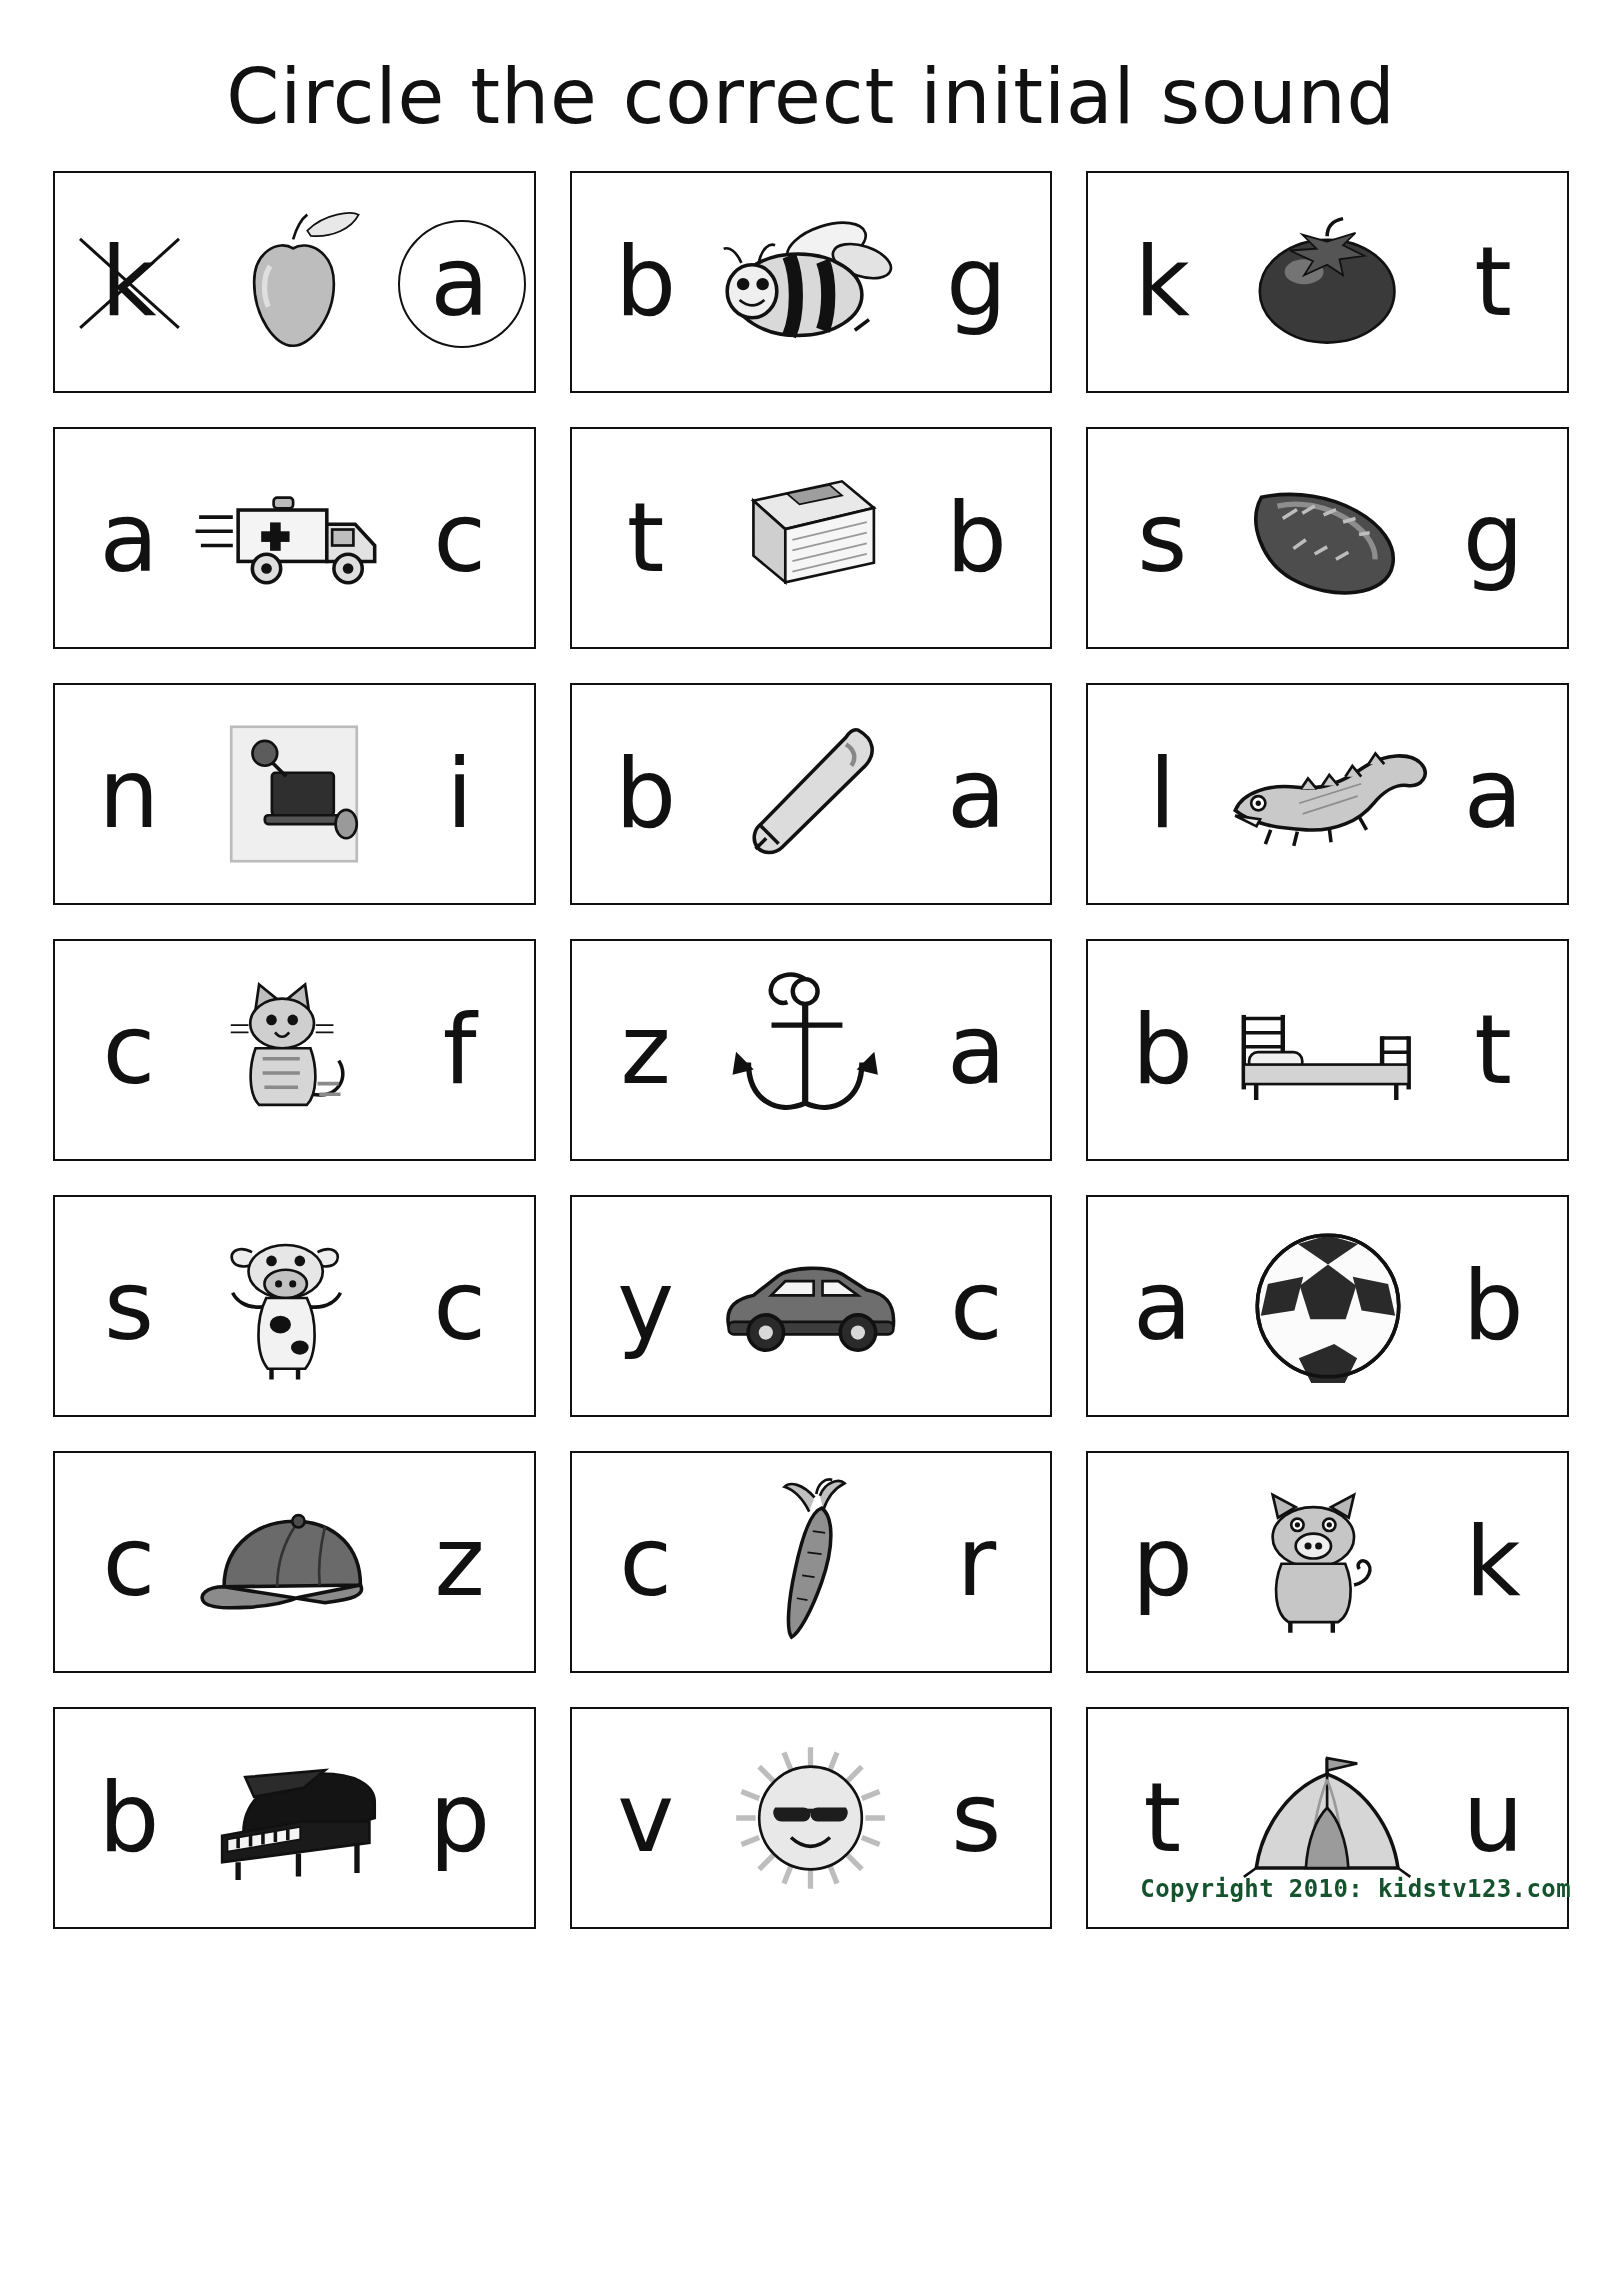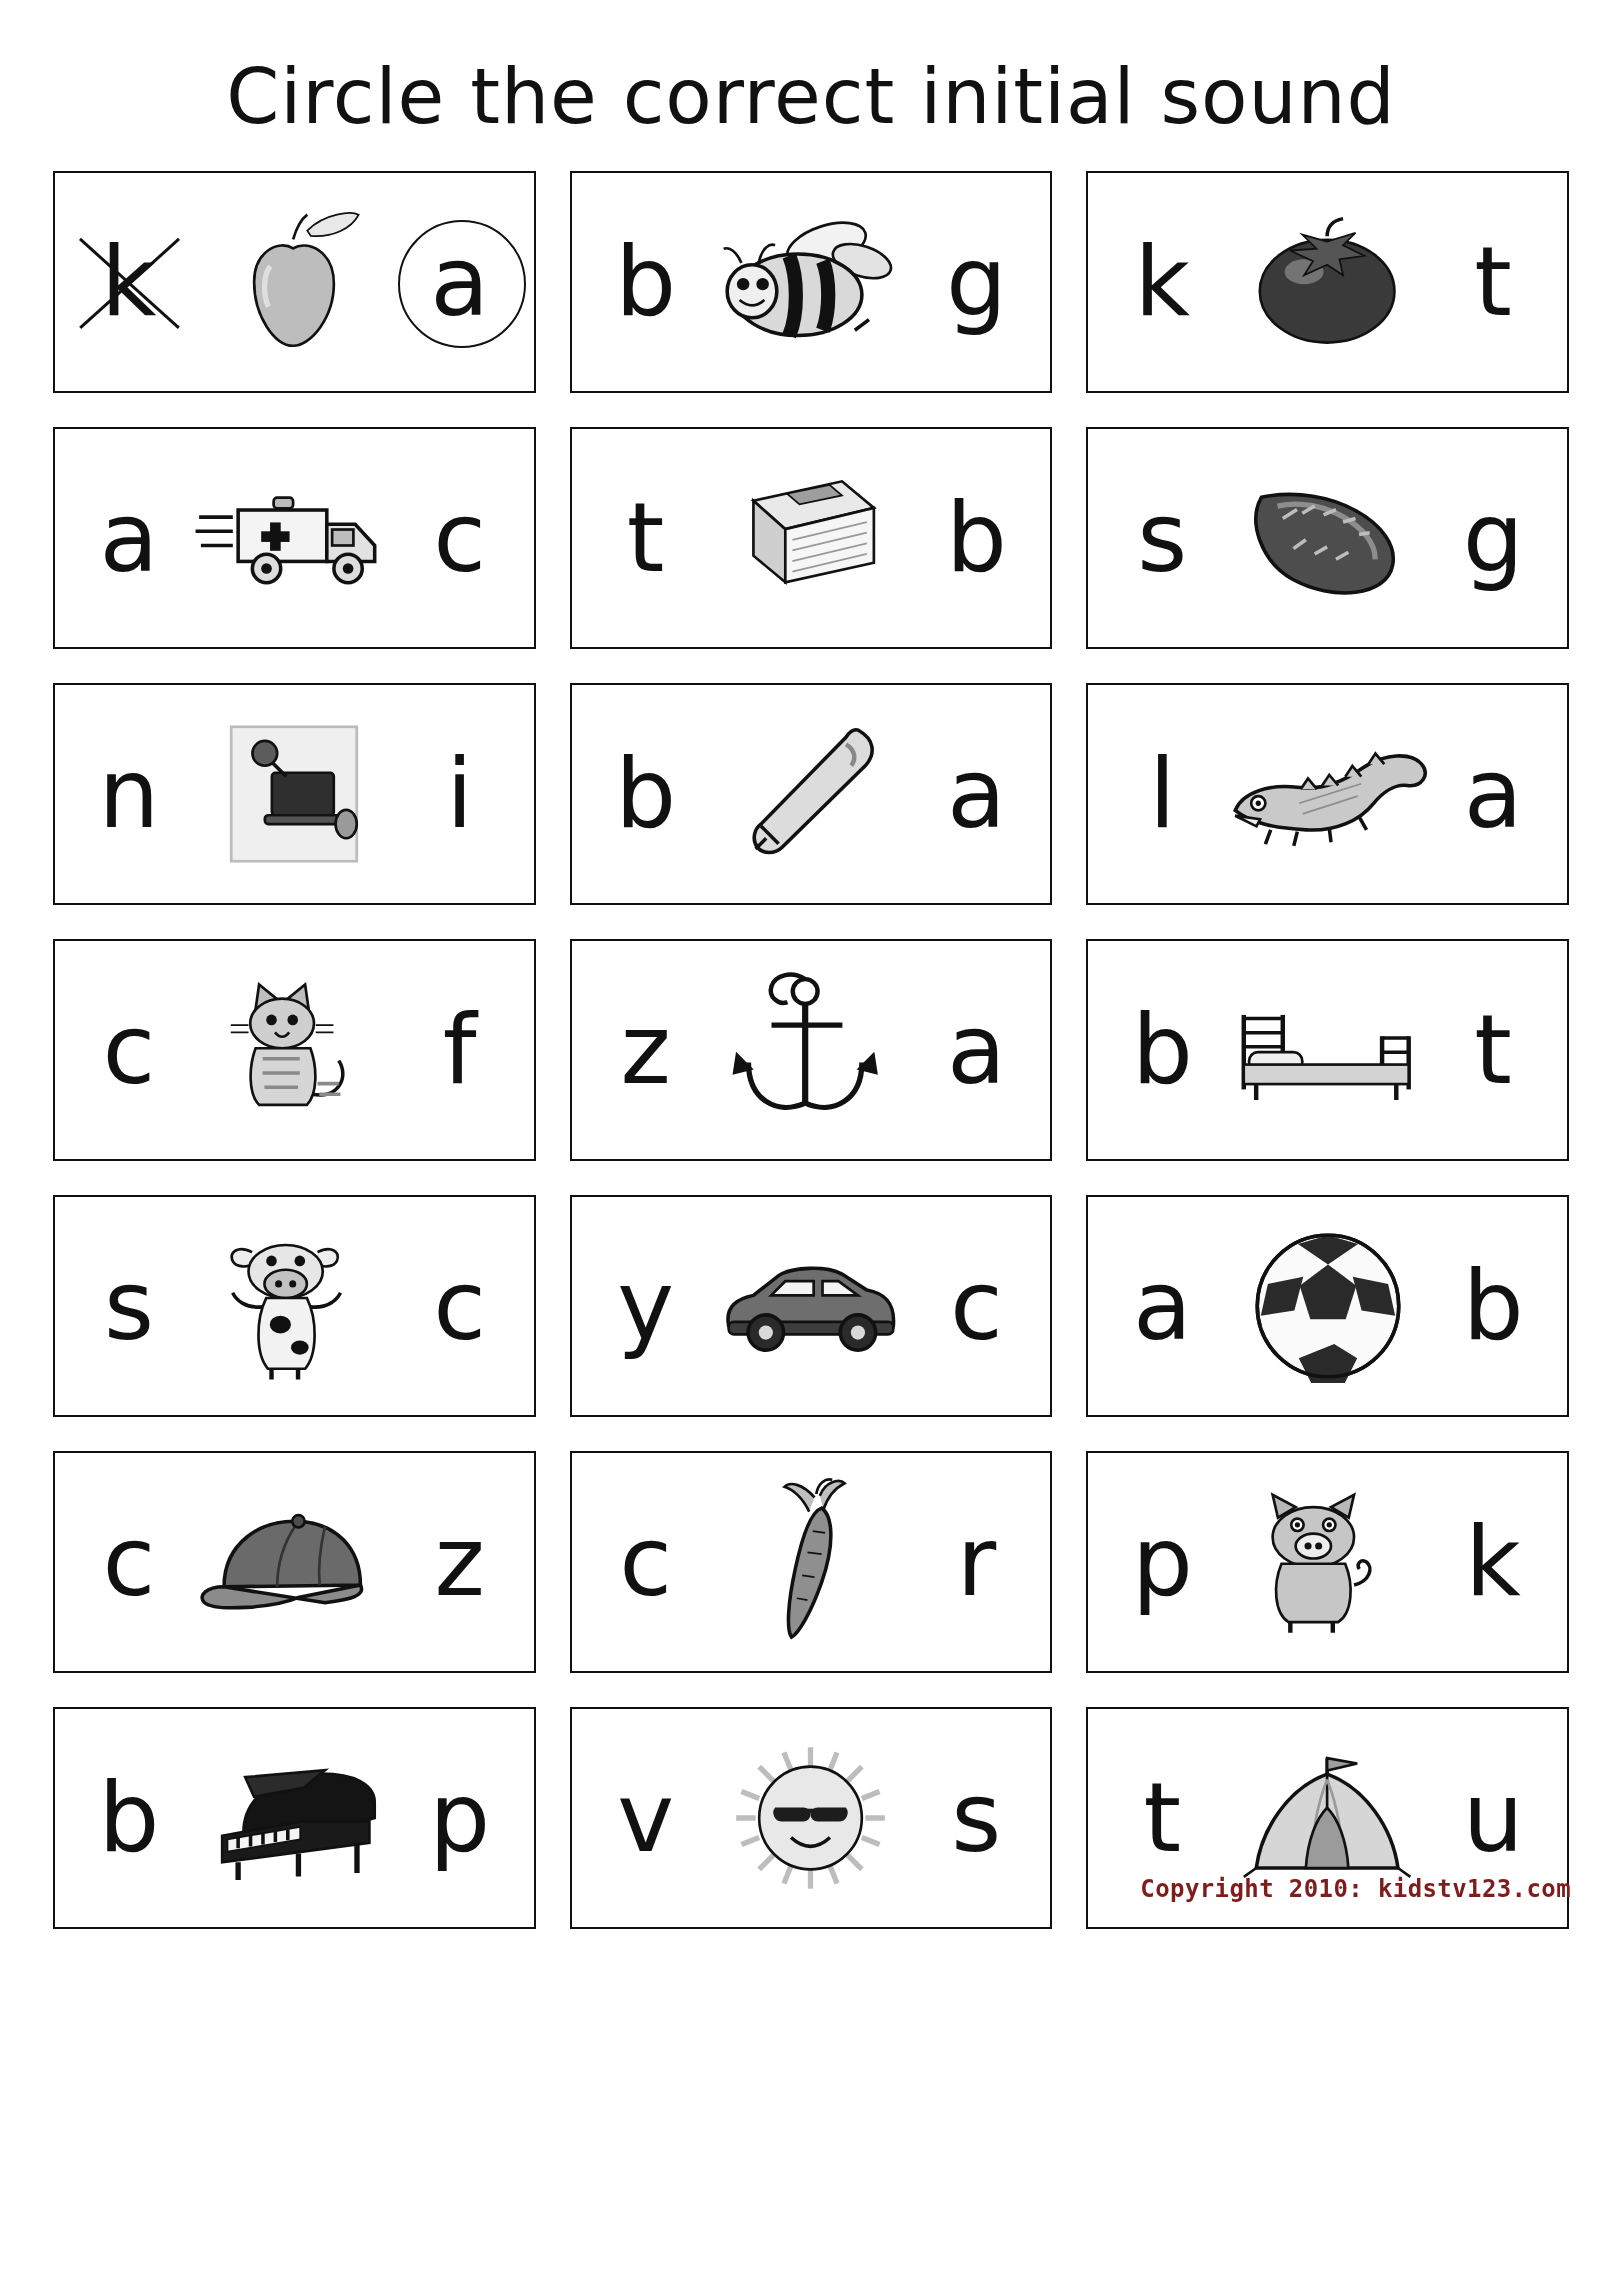--- a/index.html
+++ b/index.html
@@ -103,21 +103,21 @@
   .letter.crossed::after  { transform: rotate(-42deg); }
 
   .footer {
     position: absolute;
     right: 51px;
     bottom: 26.6px;
     font-family: "DejaVu Sans Mono", monospace;
     font-weight: bold;
     font-size: 24px;
     letter-spacing: 0.4px;
-    color: #7f1d1d;
+    color: #14532d;
   }
 </style>
 </head>
 <body>
 
 <div class="sheet">
 
   <div class="title">Circle the correct initial sound</div>
 
   <div class="grid">

